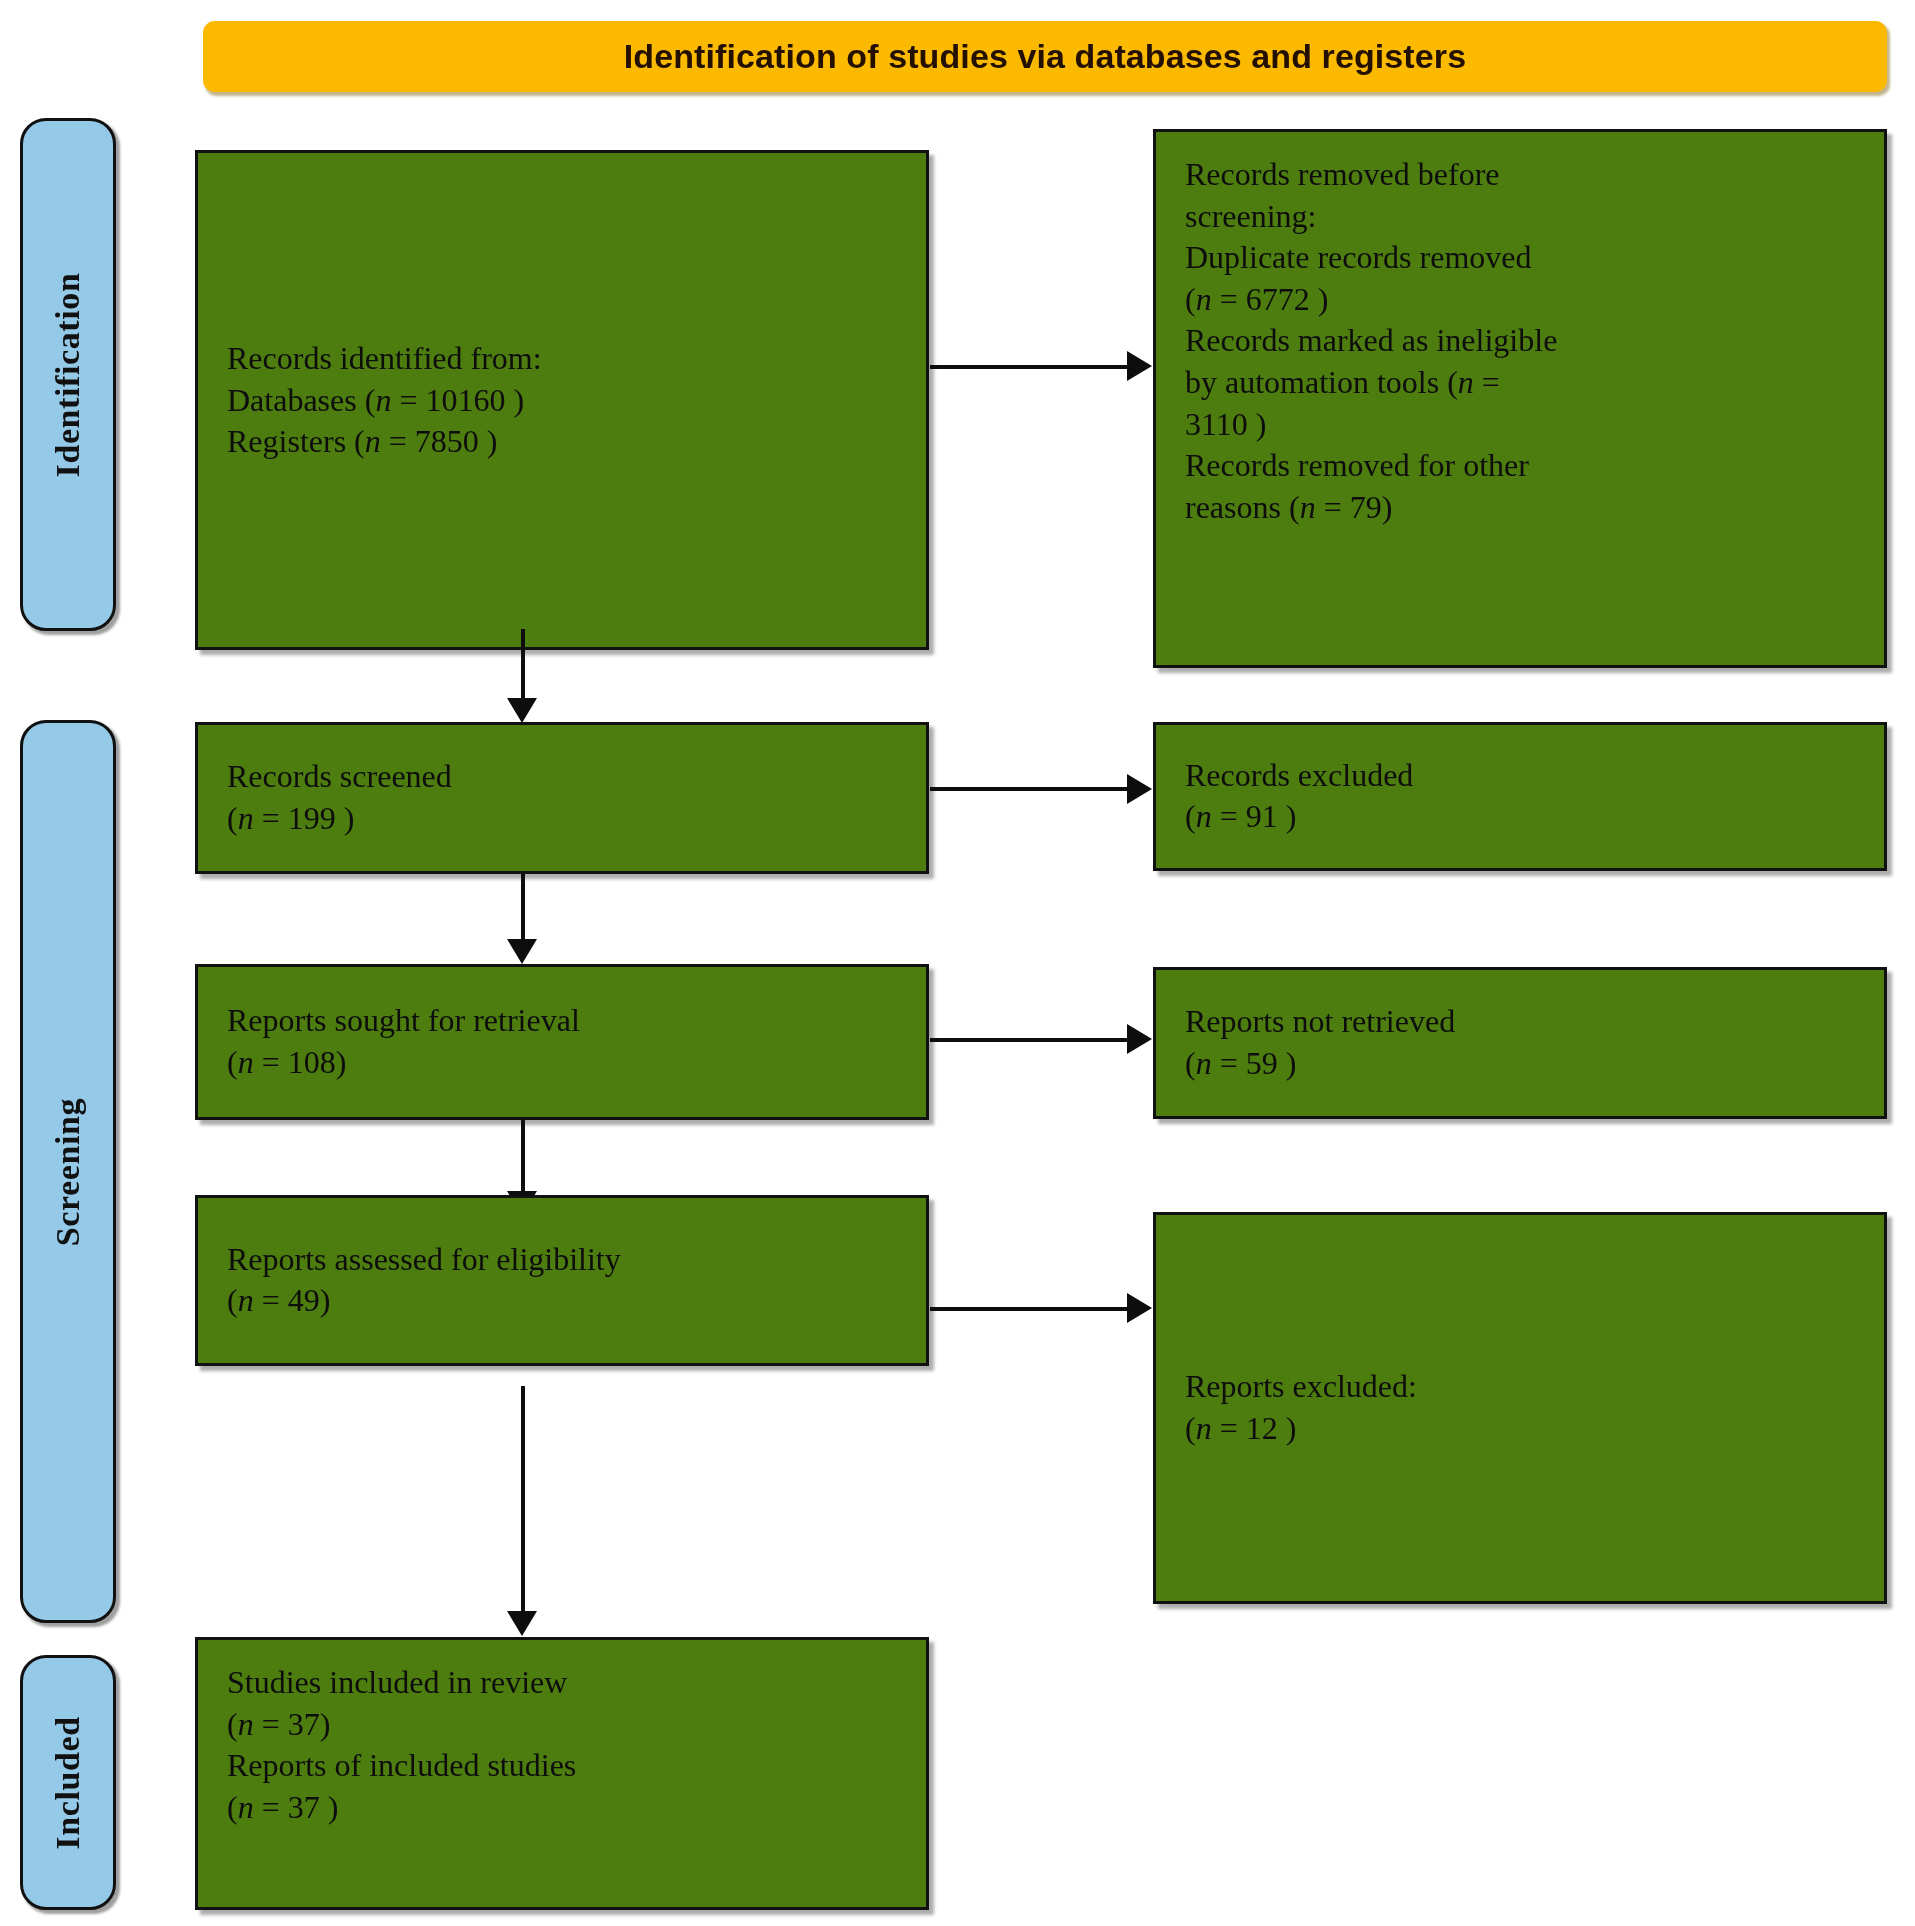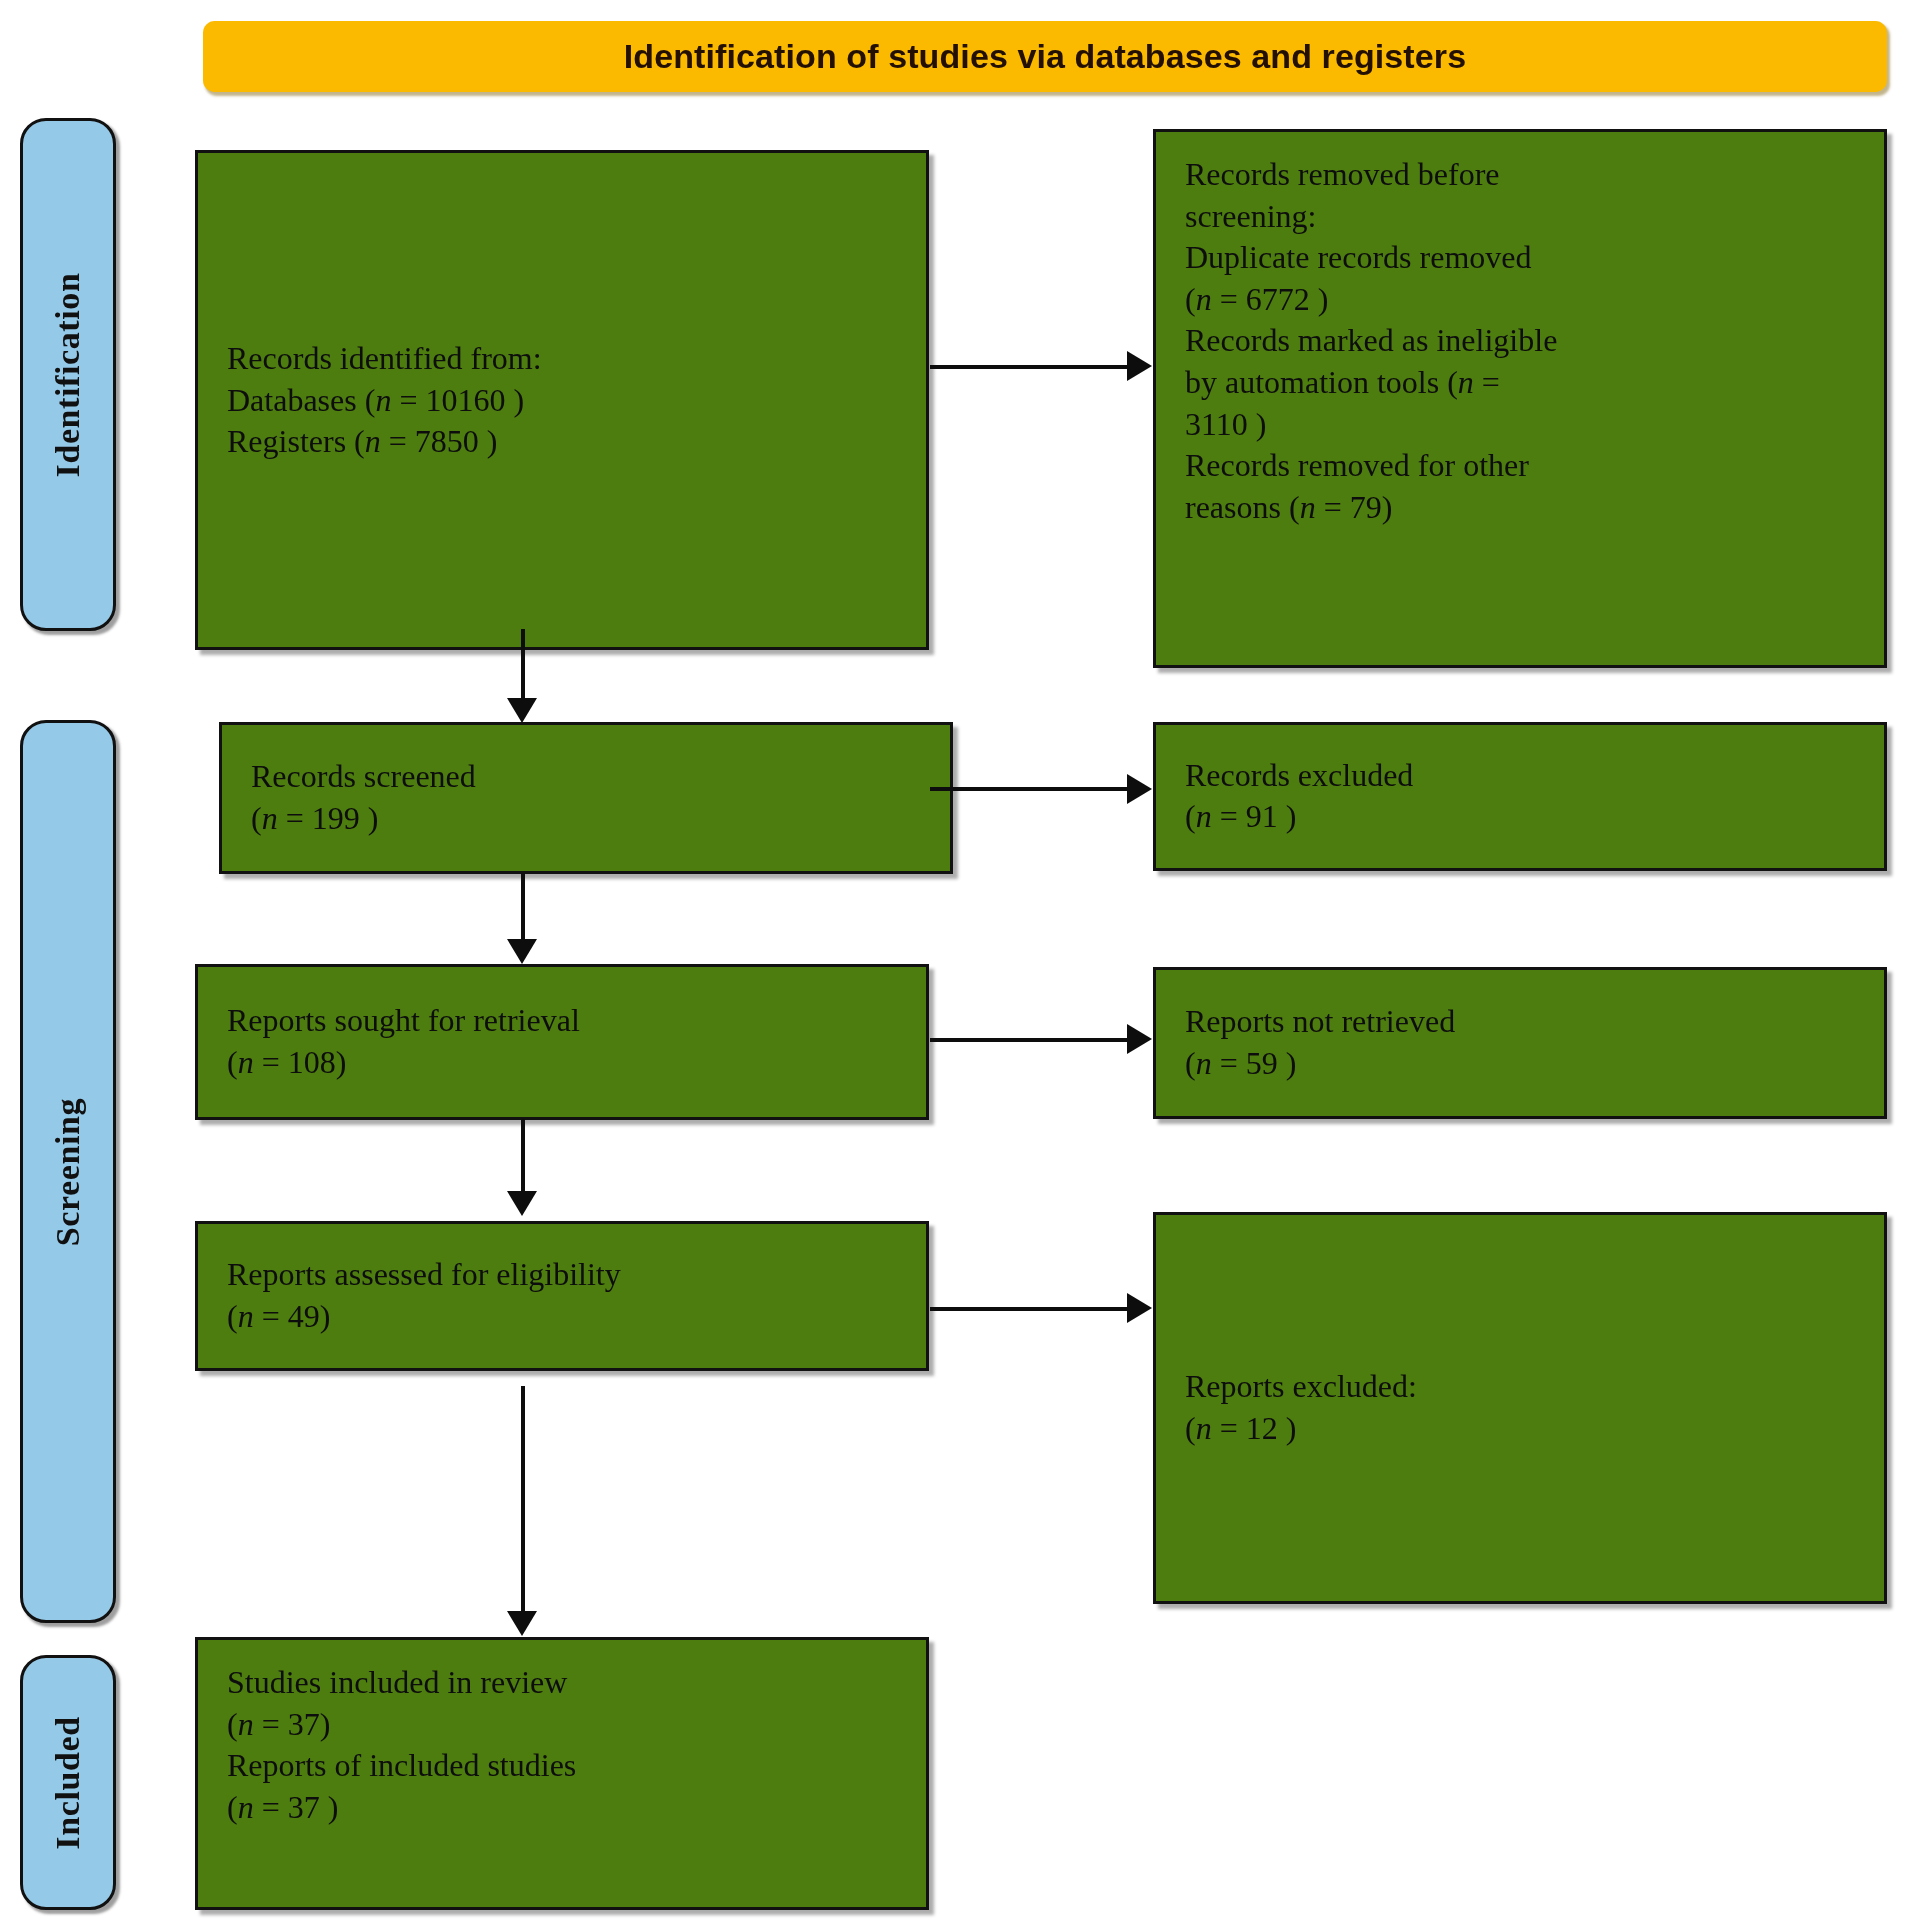--- a/index.html
+++ b/index.html
@@ -91,25 +91,25 @@
     transform: translateY(-50%);
   }
   .box-text.topal {
     top: 22px;
   }
   .ital { font-style: italic; }
 
   
   #box-identified       { left: 195px;  top: 130px;  width: 734px; height: 500px; margin-top: 20px; }
   #box-removed          { left: 1153px; top: 129px;  width: 734px; height: 539px; }
-  #box-screened         { left: 195px;  top: 722px; width: 734px; height: 152px; margin-left: 24px; }
+  #box-screened         { left: 195px;  top: 722px; width: 734px; height: 152px; }
   #box-rec-excluded     { left: 1153px; top: 722px; width: 734px; height: 149px; }
   #box-sought           { left: 195px;  top: 964px; width: 734px; height: 156px; }
   #box-not-retrieved    { left: 1153px; top: 967px; width: 734px; height: 152px; }
-  #box-assessed         { left: 195px;  top: 1221px; width: 734px; height: 150px; }
+  #box-assessed         { left: 195px;  top: 1195px; width: 734px; height: 171px; }
   #box-rep-excluded     { left: 1153px; top: 1212px; width: 734px; height: 392px; }
   #box-included         { left: 195px;  top: 1637px; width: 734px; height: 273px; }
 
   
   .hline {
     position: absolute;
     height: 3.9px;
     background: #0d0d0d;
   }
   .vline {

